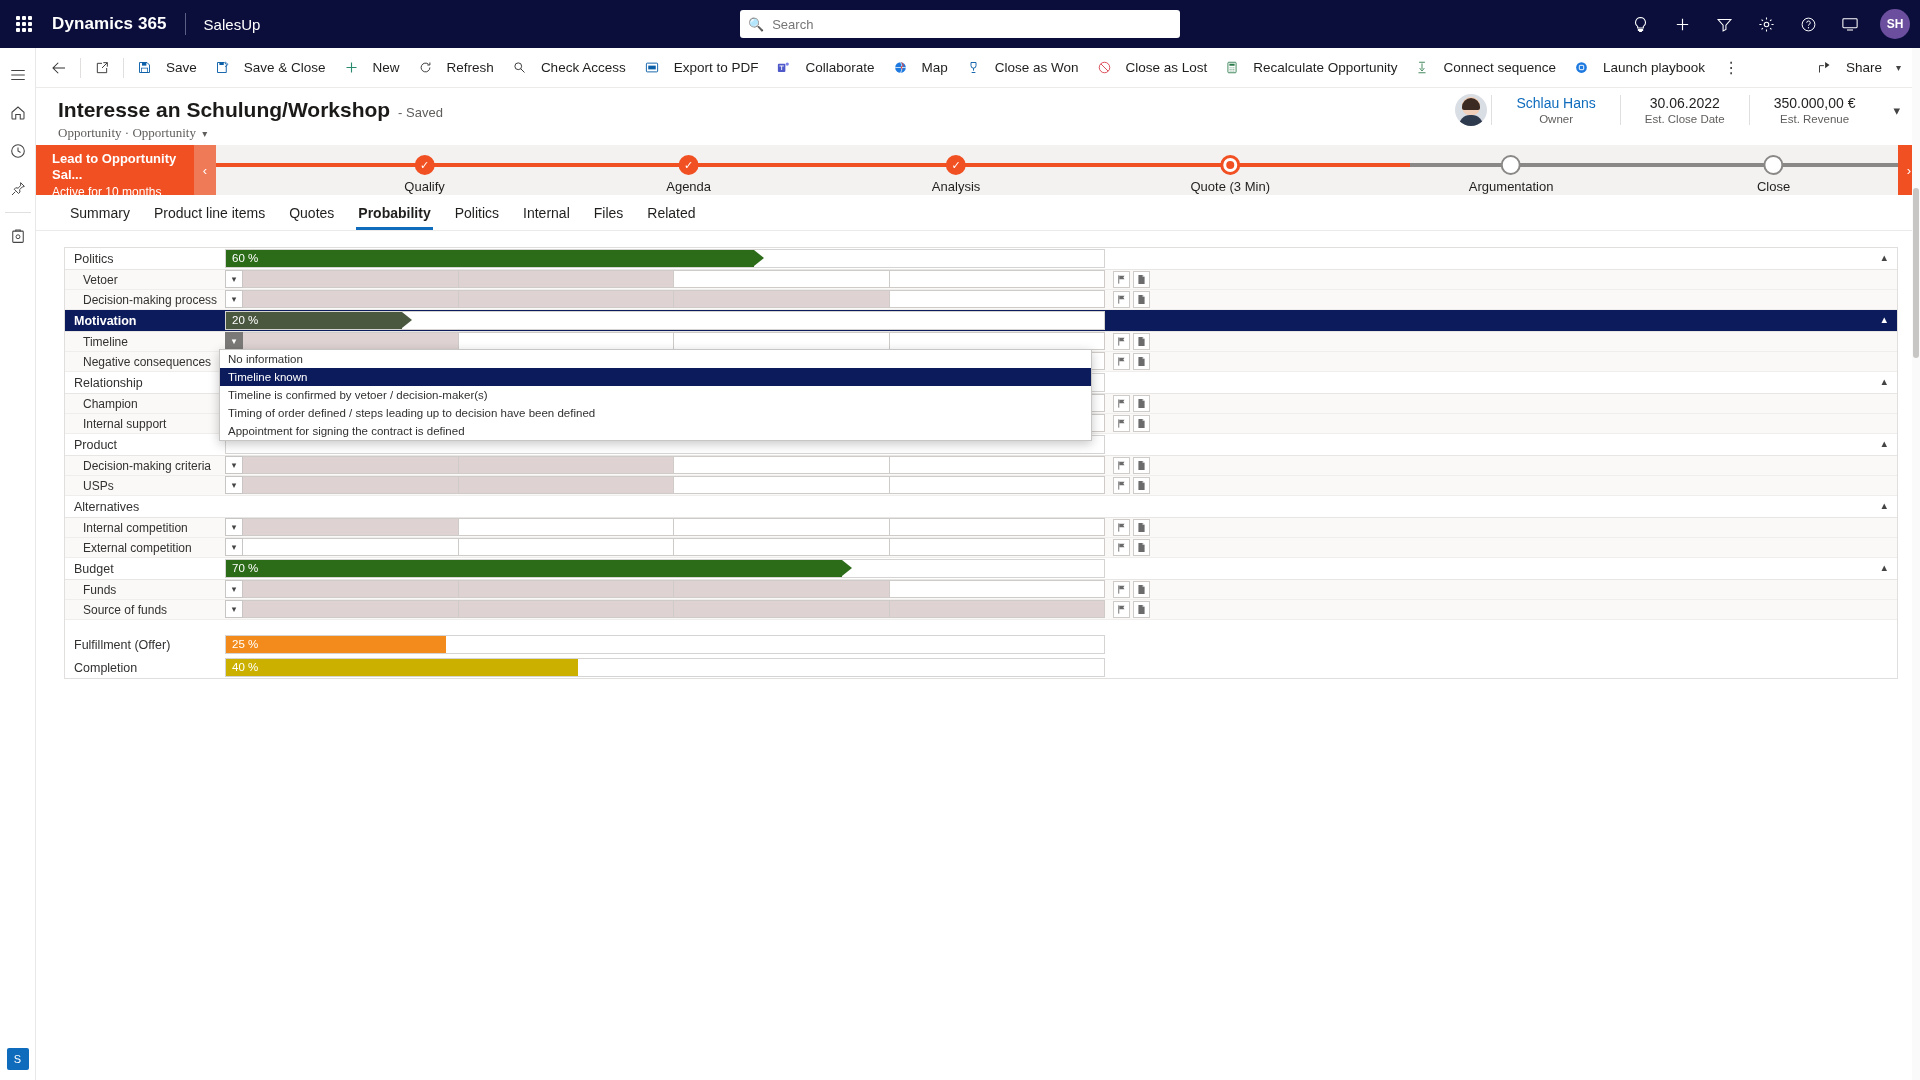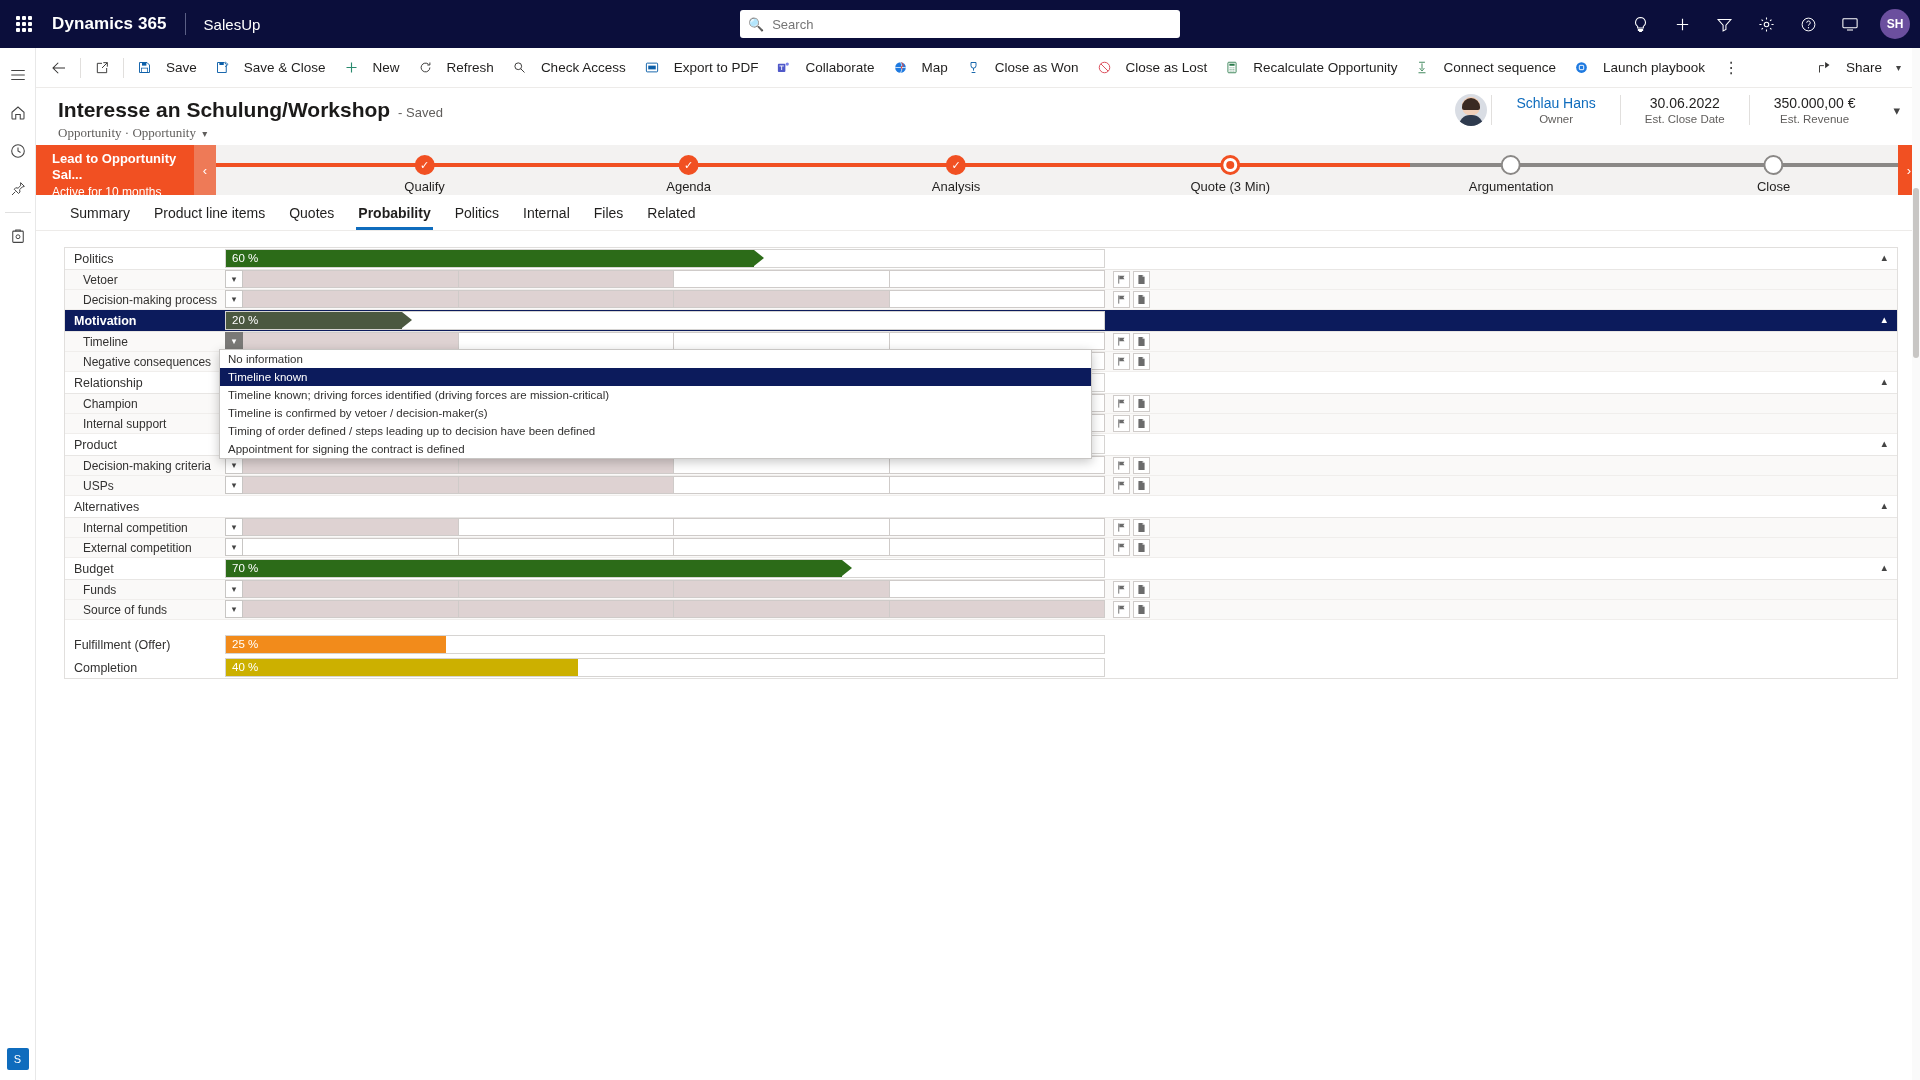--- a/index.html
+++ b/index.html
@@ -972,23 +972,20 @@
     </div>
 
     <div class="dd-popup" style="left:183px; top:118px; width:873px;">
       <div class="dd-item">
         <span>No information</span>
       </div>
       <div class="dd-item sel">
         <span>Timeline known</span>
       </div>
       <div class="dd-item">
-        <span>Timeline known; driving forces identified (driving forces are mission-critical)</span>
-      </div>
-      <div class="dd-item">
         <span>Timeline is confirmed by vetoer / decision-maker(s)</span>
       </div>
       <div class="dd-item">
         <span>Timing of order defined / steps leading up to decision have been defined</span>
       </div>
       <div class="dd-item">
         <span>Appointment for signing the contract is defined</span>
       </div>
     </div>
 

